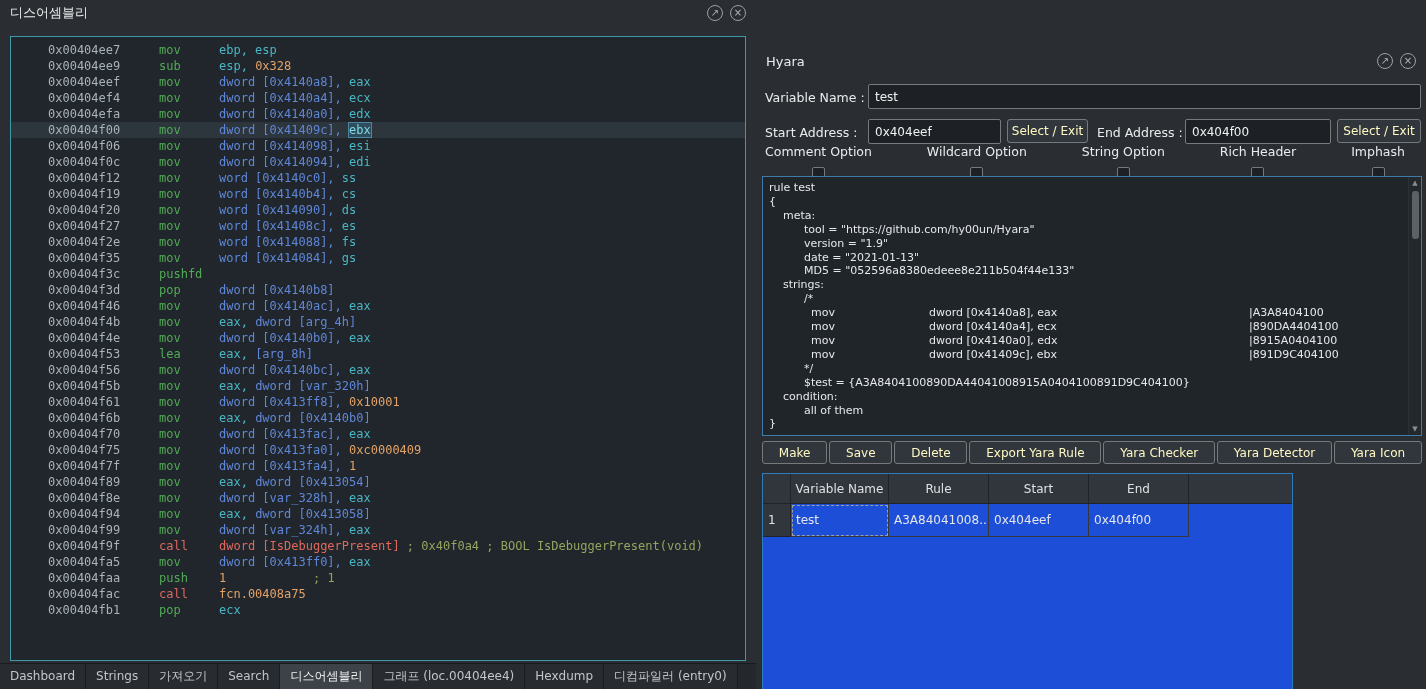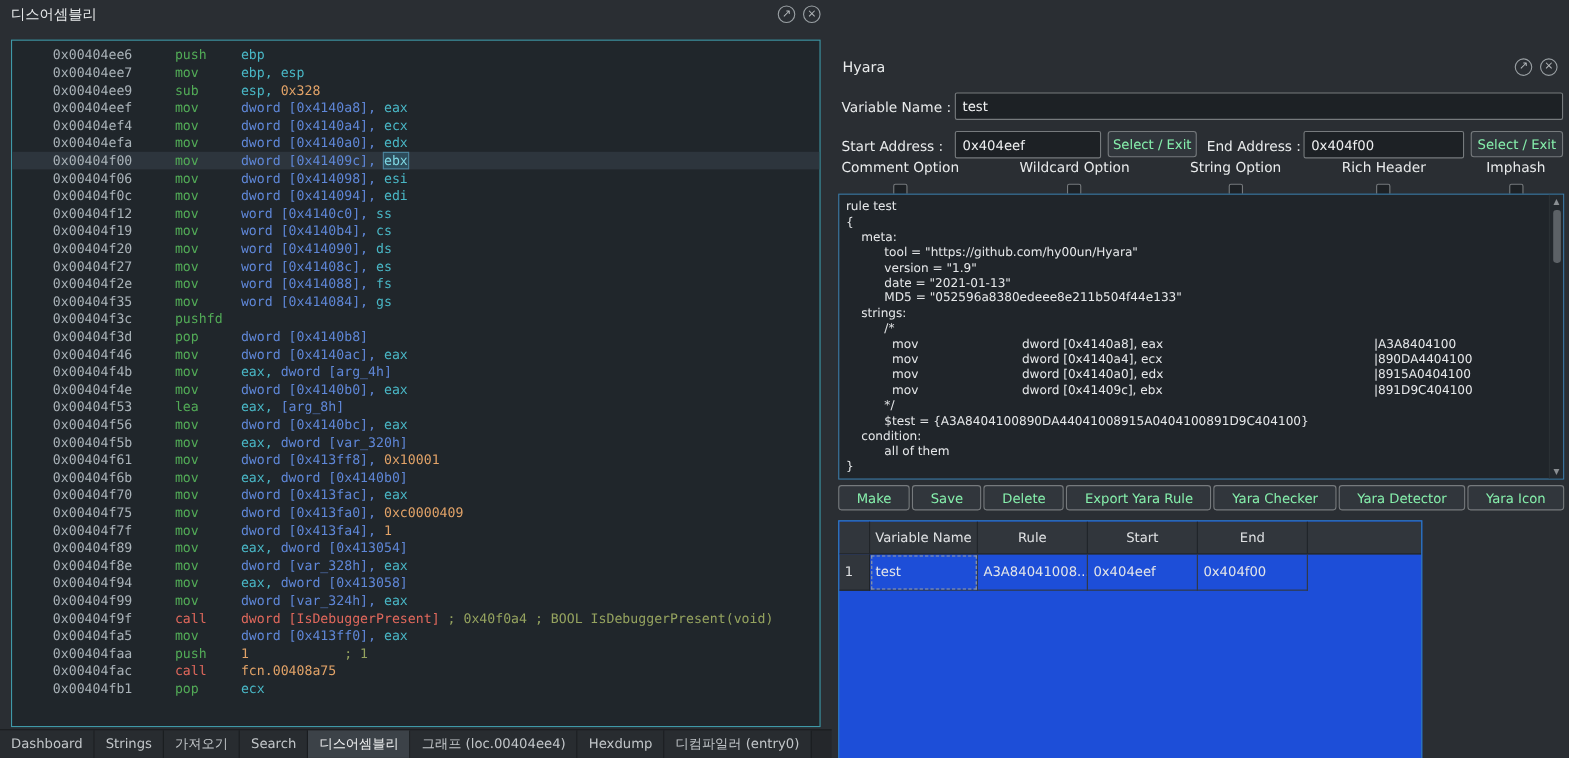--- a/index.html
+++ b/index.html
@@ -42,21 +42,21 @@
   .tab{ padding:0 10px; font-size:12px; line-height:24px; color:#c2c6c9;
     border-right:1px solid #191c1f; background:#282c30; white-space:nowrap; }
   .tab.active{ background:#3c4248; color:#f0f1f2; }
 
   
   #right-panel{ position:absolute; left:756px; top:0; width:670px; height:689px;margin-top:48px; }
   .form-label{ position:absolute; font-size:12.5px; color:#e9ebec; }
   .text-input{ position:absolute; background:#1d2125; border:1px solid #767a7d; border-radius:2px;
     color:#eff0f1; font-size:12px; padding:0 6px; height:25px;
     font-family:"DejaVu Sans","Liberation Sans",sans-serif; }
-  .btn{ background:#31363c; border:1px solid #767a7d; border-radius:3px; color:#86efac;
+  .btn{ background:#31363c; border:1px solid #767a7d; border-radius:3px; color:#fef9c3;
     font-size:12px; height:24px; font-family:"DejaVu Sans","Liberation Sans",sans-serif; }
   .abs-btn{ position:absolute; }
 
   #hyara-options{ position:absolute; left:9px; top:105px; width:640px; height:18px;
     display:flex; justify-content:space-between; align-items:center; }
   .opt{ display:flex; align-items:center; gap:8px;flex-direction:column; }
   .opt-label{ font-size:12.5px; color:#e9ebec; }
   .checkbox{ width:13px; height:13px; background:#1d2125; border:1px solid #767a7d; border-radius:2px; }
 
   #yara-box{ position:absolute; left:6px; top:128px; width:660px; height:260px;
@@ -91,21 +91,20 @@
 
 <div id="left-panel">
   <div class="panel-title">
     <span>디스어셈블리</span>
     <span class="titlebar-buttons">
       <span class="circle-btn">↗</span>
       <span class="circle-btn">×</span>
     </span>
   </div>
   <div id="disasm-view">
-      <div class="disasm-line"><span class="d-addr">0x00404ee6</span><span class="d-mn mn-g">push</span><span class="d-ops"><span class="seg-reg">ebp</span></span></div>
       <div class="disasm-line"><span class="d-addr">0x00404ee7</span><span class="d-mn mn-g">mov</span><span class="d-ops"><span class="seg-reg">ebp, esp</span></span></div>
       <div class="disasm-line"><span class="d-addr">0x00404ee9</span><span class="d-mn mn-g">sub</span><span class="d-ops"><span class="seg-reg">esp, </span><span class="seg-num">0x328</span></span></div>
       <div class="disasm-line"><span class="d-addr">0x00404eef</span><span class="d-mn mn-g">mov</span><span class="d-ops"><span class="seg-mem">dword [0x4140a8], </span><span class="seg-reg">eax</span></span></div>
       <div class="disasm-line"><span class="d-addr">0x00404ef4</span><span class="d-mn mn-g">mov</span><span class="d-ops"><span class="seg-mem">dword [0x4140a4], </span><span class="seg-reg">ecx</span></span></div>
       <div class="disasm-line"><span class="d-addr">0x00404efa</span><span class="d-mn mn-g">mov</span><span class="d-ops"><span class="seg-mem">dword [0x4140a0], </span><span class="seg-reg">edx</span></span></div>
       <div class="disasm-line hl"><span class="d-addr">0x00404f00</span><span class="d-mn mn-g">mov</span><span class="d-ops"><span class="seg-mem">dword [0x41409c], </span><span class="seg-reg-hl">ebx</span></span></div>
       <div class="disasm-line"><span class="d-addr">0x00404f06</span><span class="d-mn mn-g">mov</span><span class="d-ops"><span class="seg-mem">dword [0x414098], </span><span class="seg-reg">esi</span></span></div>
       <div class="disasm-line"><span class="d-addr">0x00404f0c</span><span class="d-mn mn-g">mov</span><span class="d-ops"><span class="seg-mem">dword [0x414094], </span><span class="seg-reg">edi</span></span></div>
       <div class="disasm-line"><span class="d-addr">0x00404f12</span><span class="d-mn mn-g">mov</span><span class="d-ops"><span class="seg-mem">word [0x4140c0], </span><span class="seg-reg">ss</span></span></div>
       <div class="disasm-line"><span class="d-addr">0x00404f19</span><span class="d-mn mn-g">mov</span><span class="d-ops"><span class="seg-mem">word [0x4140b4], </span><span class="seg-reg">cs</span></span></div>

